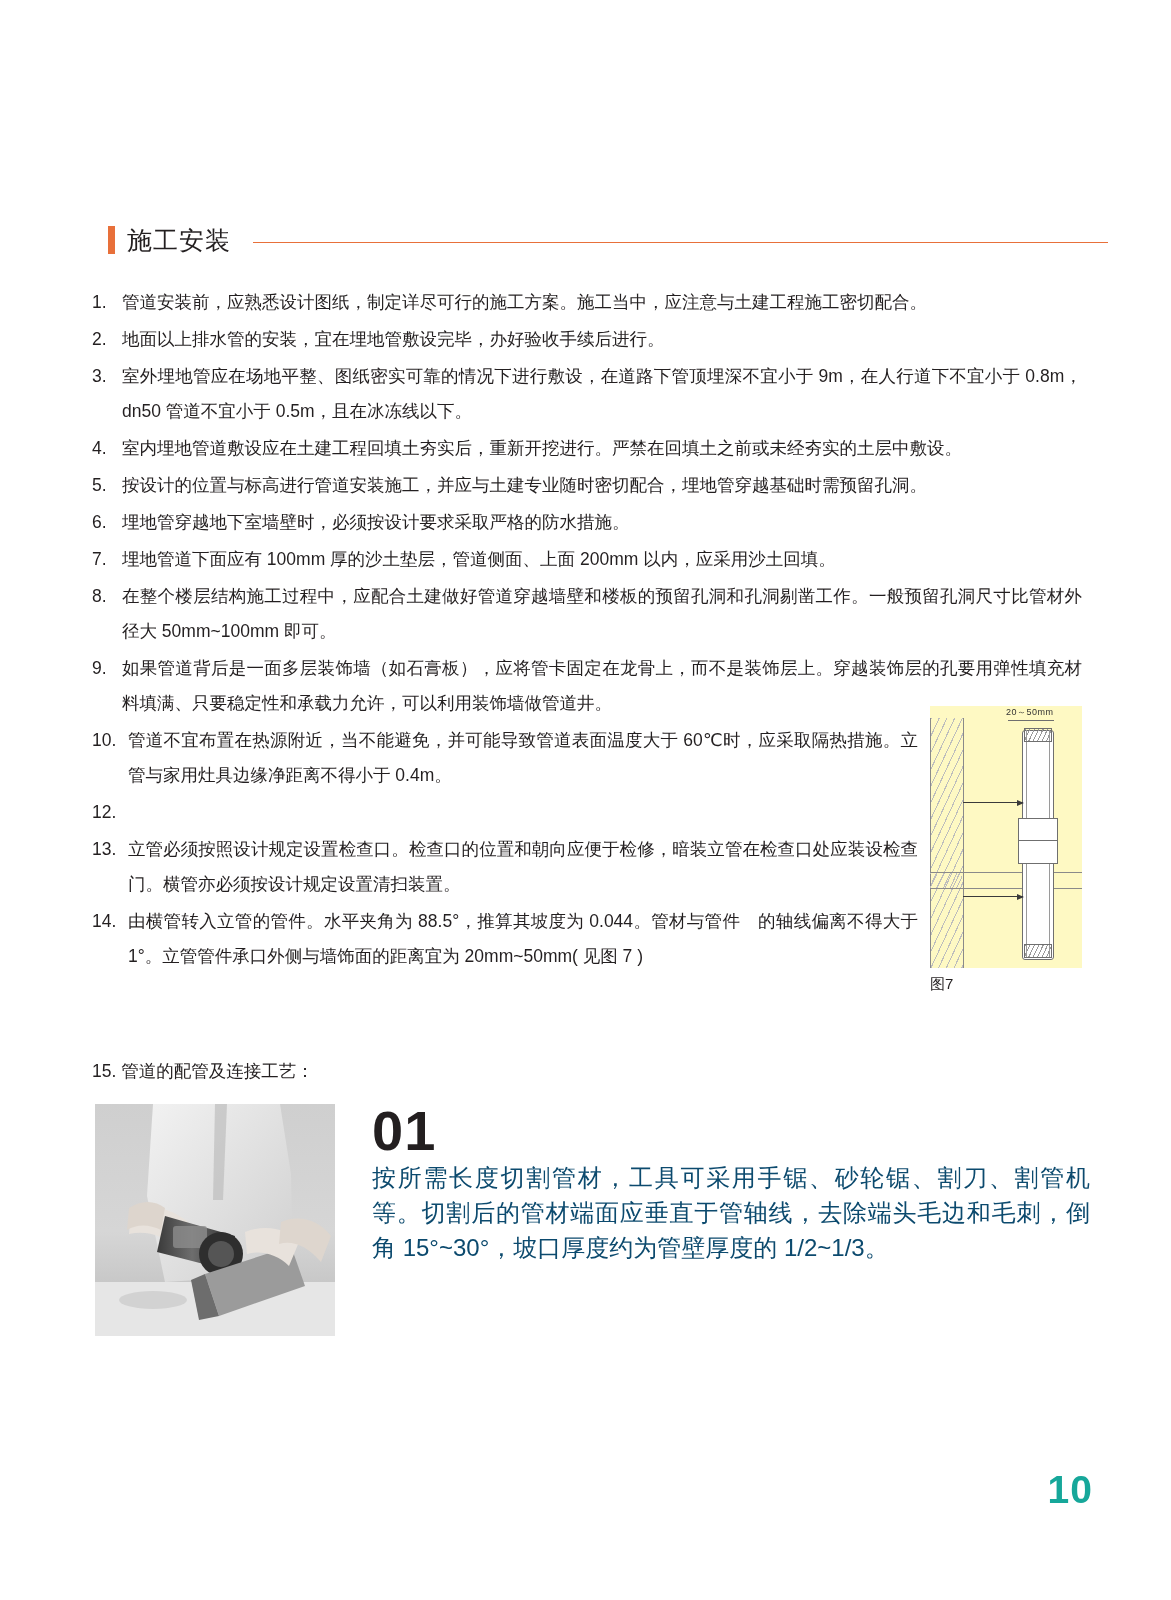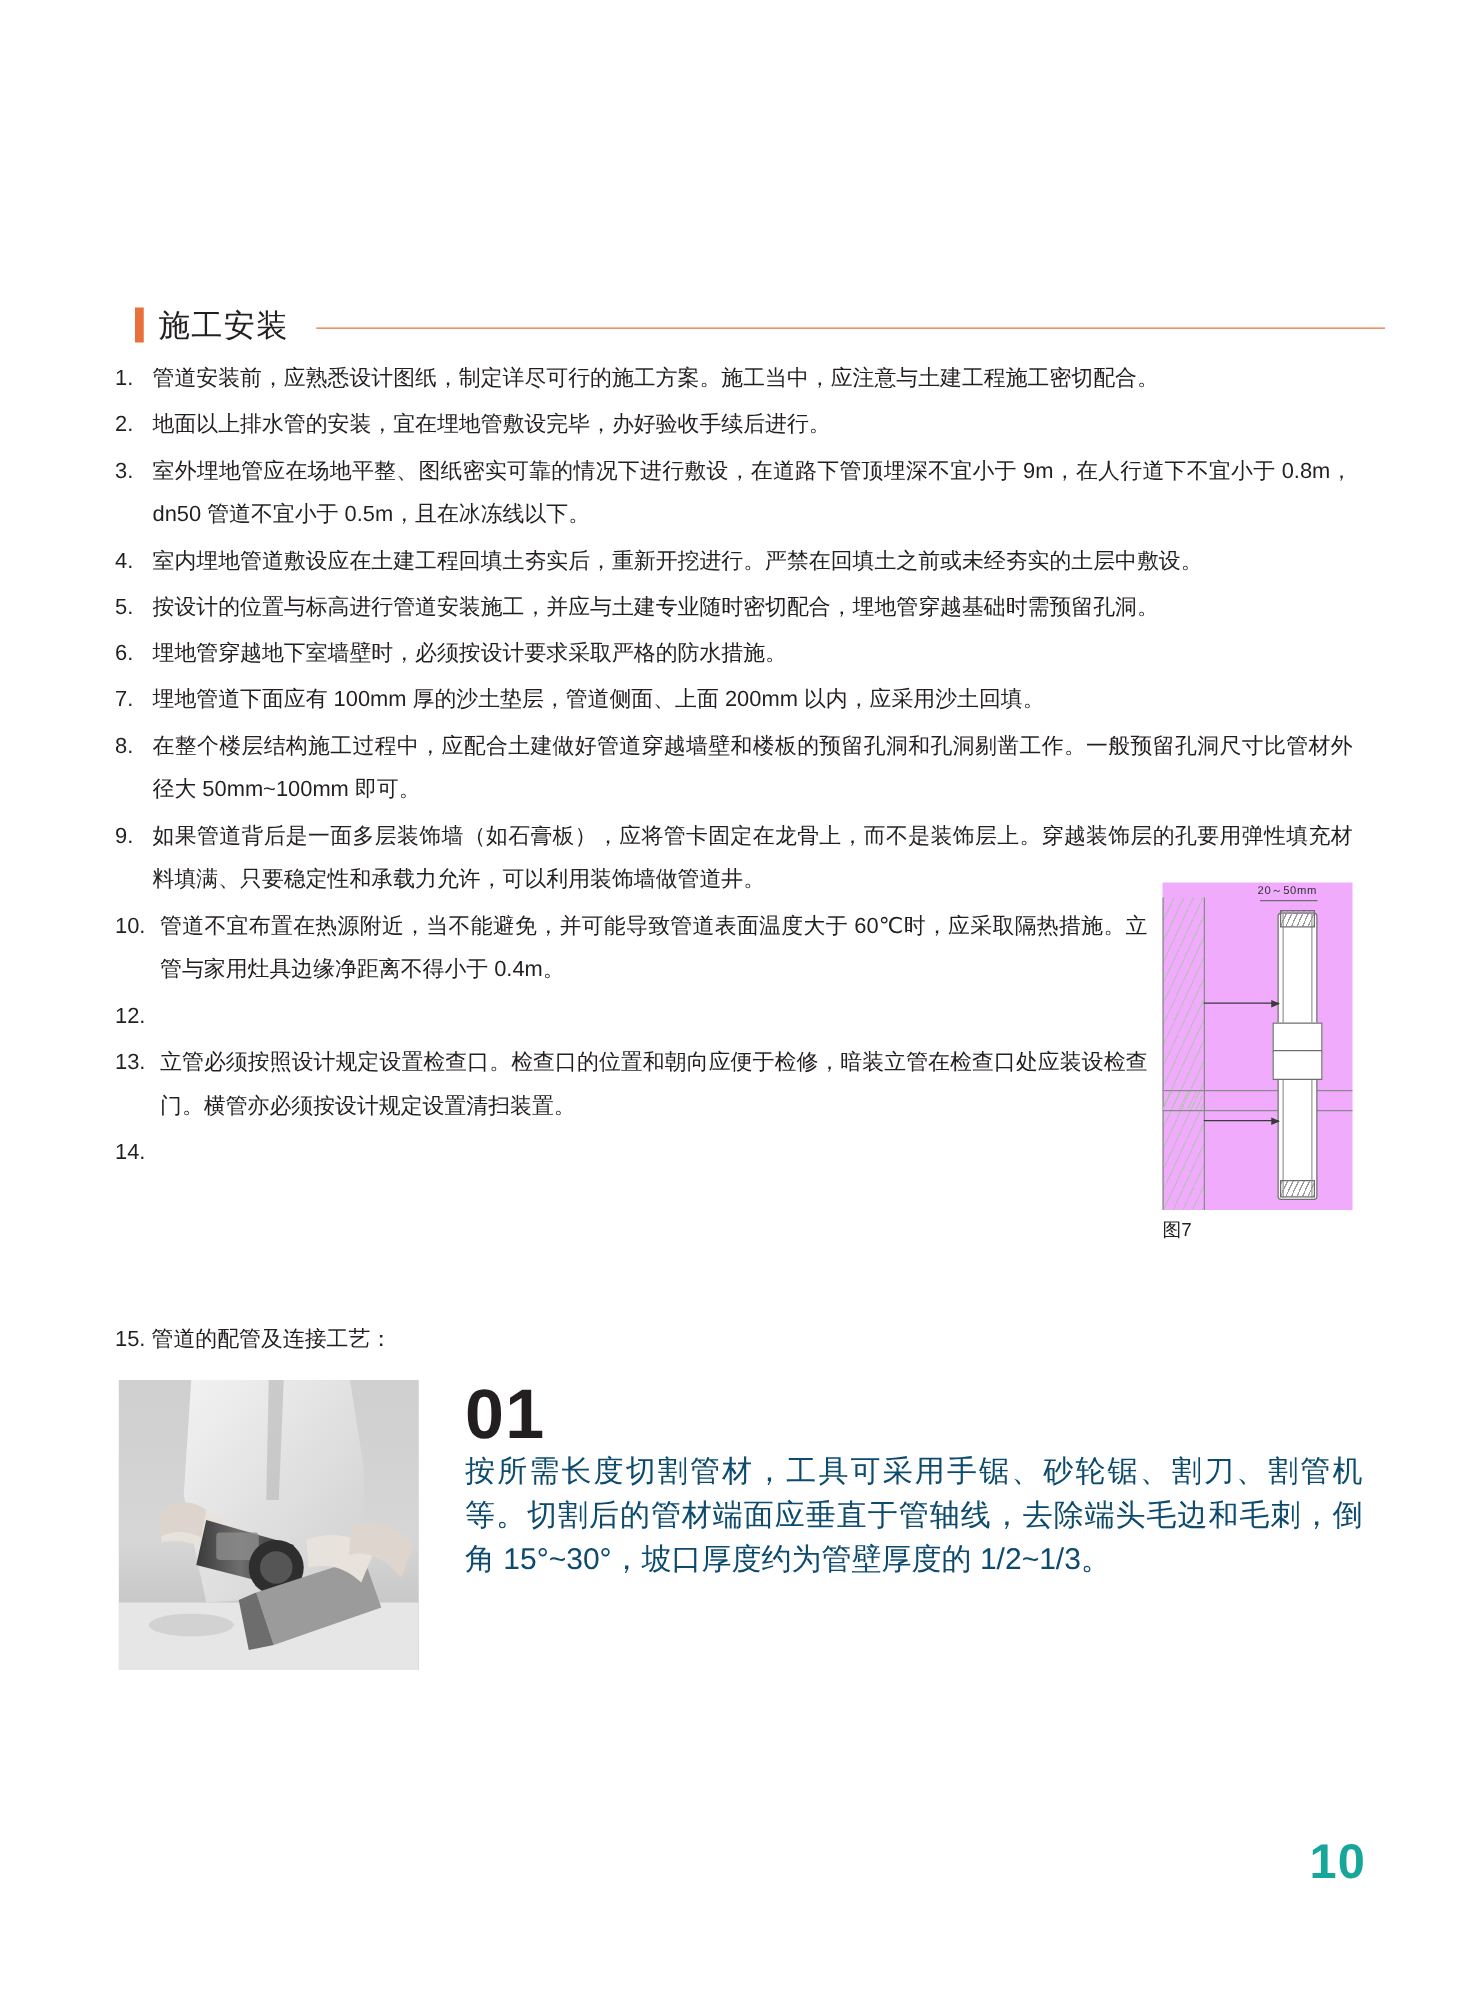--- a/index.html
+++ b/index.html
@@ -20,21 +20,21 @@
     position: absolute;
     left: 0; top: 0;
     width: 1171px;
     height: 1600px;
   }
 
   
   .section-head {
     position: absolute;
     left: 90px;
-    top: 240px;
+    top: 220px;
     width: 1000px;
     height: 40px;
     display: flex;
     align-items: center;
     padding-left: 18px;
   }
   .section-bar {
     width: 7px;
     height: 28px;
     background: #e8703a;
@@ -83,21 +83,21 @@
   }
   .item.narrow .txt { width: 790px; flex: 0 0 auto; }
 
   
   .figure-box {
     position: absolute;
     left: 930px;
     top: 706px;
     width: 152px;
     height: 262px;
-    background: #f0abfc;
+    background: #fef9c3;
   }
   .fig-wall {
     position: absolute;
     left: 0; top: 12px;
     width: 32px;
     height: 250px;
     border-left: 1px solid #8a8a8a;
     border-right: 1px solid #8a8a8a;
     background:
       repeating-linear-gradient(115deg, #bdbdbd 0 1px, transparent 1px 7px);
@@ -336,20 +336,21 @@
       <span class="num">12.</span>
     </div>
 
     <div class="item wide narrow">
       <span class="num">13.</span>
       <span class="txt">立管必须按照设计规定设置检查口。检查口的位置和朝向应便于检修，暗装立管在检查口处应装设检查门。横管亦必须按设计规定设置清扫装置。</span>
     </div>
 
     <div class="item wide narrow">
       <span class="num">14.</span>
+      <span class="txt">由横管转入立管的管件。水平夹角为 88.5°，推算其坡度为 0.044。管材与管件　的轴线偏离不得大于 1°。立管管件承口外侧与墙饰面的距离宜为 20mm~50mm( 见图 7 )</span>
     </div>
 
   </div>
 
   <div class="figure-box">
     <div class="fig-wall"></div>
     <div class="fig-floorhatch"></div>
     <div class="fig-floor"></div>
     <div class="fig-floor2"></div>
     <div class="fig-pipe"></div>

